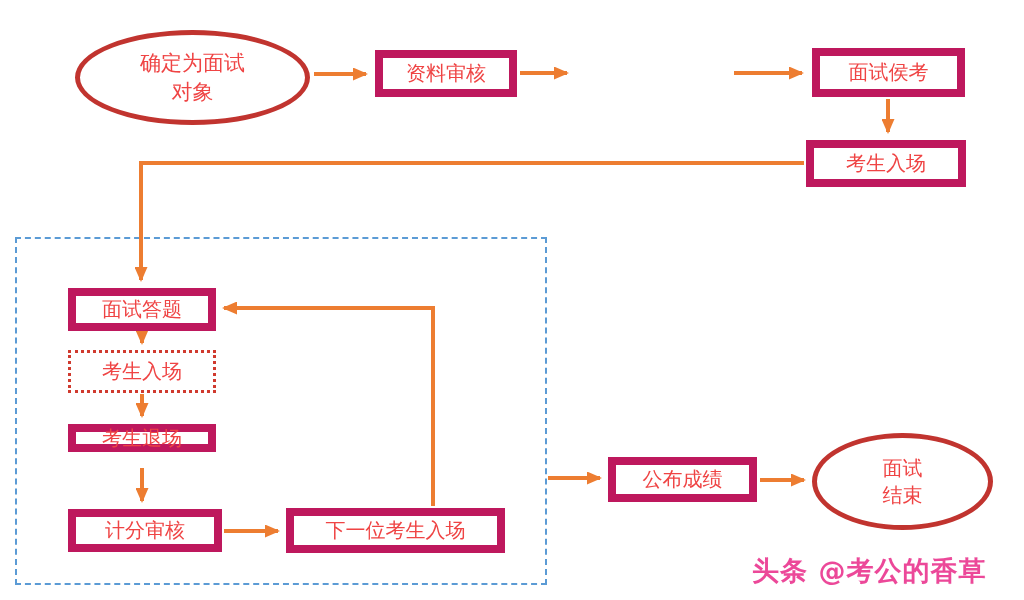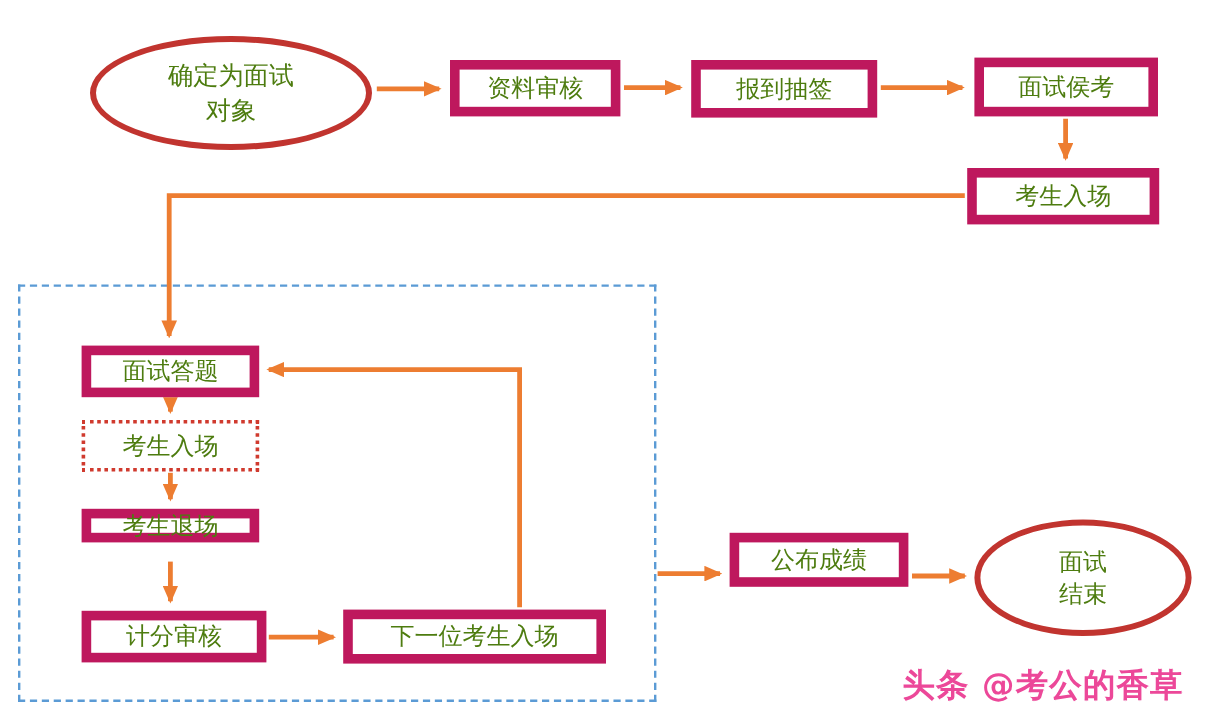--- a/index.html
+++ b/index.html
@@ -25,42 +25,42 @@
     z-index: 0;
     background: transparent;
   }
   .node {
     position: absolute;
     display: flex;
     align-items: center;
     justify-content: center;
     text-align: center;
     background: #ffffff;
-    color: #4d7c0f;
+    color: #ef4444;
     font-size: 20px;
     line-height: 1.35;
     z-index: 2;
     box-sizing: border-box;
     white-space: pre-line;
   }
   .rect   { border: 8px solid #be185d; }
   .dotted { border: 3px dotted #d03a2e; }
   .ellipse{ border: 5px solid #c1342f; border-radius: 50%; }
 
   .n-start    { left: 75px;  top: 30px;  width: 235px; height: 95px; font-size: 21px; }
   .n-doc      { left: 375px; top: 50px;  width: 142px; height: 47px; }
   .n-checkin  { left: 576px; top: 50px;  width: 155px; height: 48px; }
   .n-wait     { left: 812px; top: 48px;  width: 153px; height: 49px; }
   .n-enter    { left: 806px; top: 140px; width: 160px; height: 47px; }
   .n-answer   { left: 68px;  top: 288px; width: 148px; height: 43px; }
   .n-random   { left: 68px;  top: 350px; width: 148px; height: 43px; }
   .n-exit     { left: 68px;  top: 424px; width: 148px; height: 28px; }
   .n-score    { left: 68px;  top: 509px; width: 154px; height: 43px; }
   .n-next     { left: 286px; top: 508px; width: 219px; height: 45px; }
-  .n-announce { left: 608px; top: 444px; width: 149px; height: 45px; text-align: center; }
+  .n-announce { left: 608px; top: 457px; width: 149px; height: 45px; text-align: center; }
   .n-end      { left: 812px; top: 433px; width: 181px; height: 97px; }
 
   .watermark {
     position: absolute;
     left: 752px; top: 553px;
     width: 268px;
     z-index: 3;
     font-size: 27px;
     font-weight: bold;
     color: #ec4899;
@@ -100,23 +100,20 @@
 
   <div class="node ellipse n-start">
     <span>确定为面试
 对象</span>
   </div>
 
   <div class="node rect n-doc">
     <span>资料审核</span>
   </div>
 
-  <div class="node rect n-checkin">
-    <span>报到抽签</span>
-  </div>
 
   <div class="node rect n-wait">
     <span>面试侯考</span>
   </div>
 
   <div class="node rect n-answer">
     <span>面试答题</span>
   </div>
 
   <div class="node rect n-enter">

